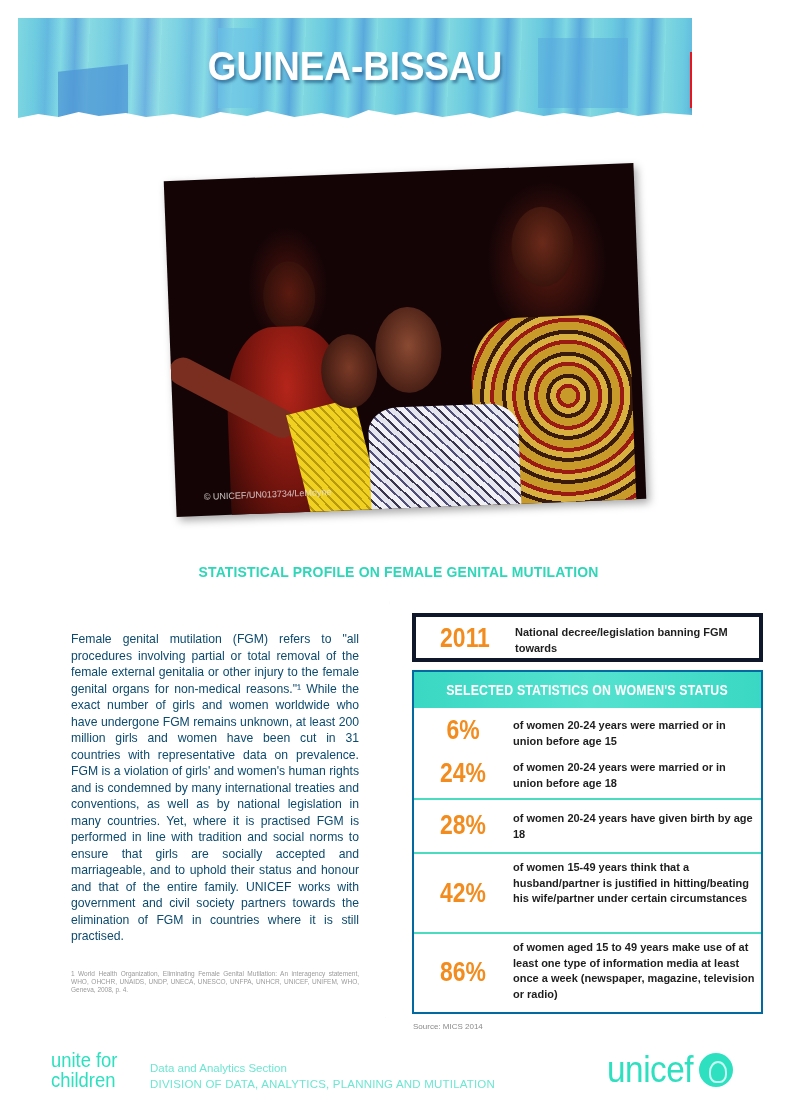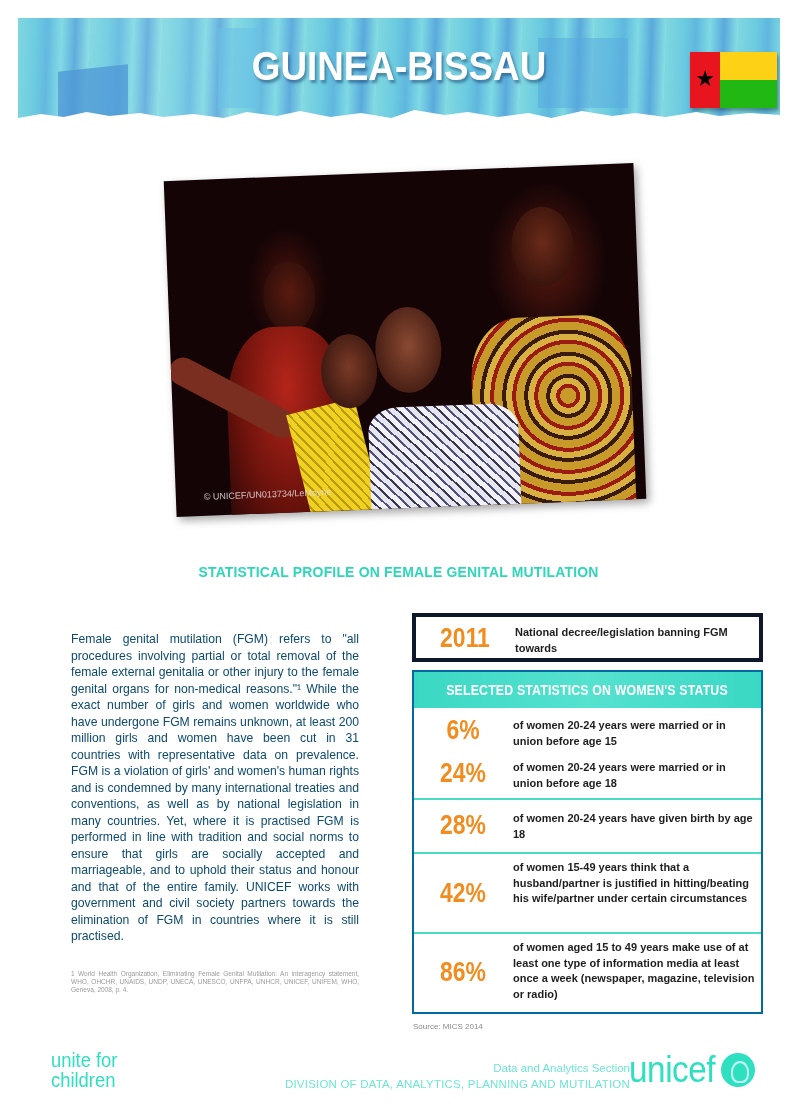--- a/index.html
+++ b/index.html
@@ -1,21 +1,21 @@
 <!DOCTYPE html>
 <html><head>
 <meta charset="utf-8">
 <style>
   * { box-sizing: border-box; margin: 0; padding: 0; }
   html, body { width: 797px; height: 1117px; background: #ffffff; overflow: hidden; }
   body { position: relative; font-family: "Liberation Sans", sans-serif; color: #1a1a1a; }
 
   
   .banner {
-    position: absolute; left: 18px; top: 18px; width: 762px; height: 106px;
+    position: absolute; left: 18px; top: 18px; width: 674px; height: 106px;
     background:
       linear-gradient(90deg, rgba(255,255,255,0) 0%, rgba(255,255,255,0.12) 20%, rgba(255,255,255,0) 40%),
       repeating-linear-gradient(92deg, #7fd7e0 0px, #6ccbe0 18px, #5fb7de 30px, #7ed9e3 44px, #5aa9dc 58px, #86dde2 72px),
       #6ccfe0;
     overflow: hidden;
   }
   .banner .block1 { position: absolute; left: 40px; top: 50px; width: 70px; height: 60px; background: #4e95d6; opacity: .75; transform: skewY(-6deg); }
   .banner .block2 { position: absolute; left: 200px; top: 10px; width: 40px; height: 80px; background: #69c2e6; opacity: .6; }
   .banner .block3 { position: absolute; left: 520px; top: 20px; width: 90px; height: 70px; background: #56a8de; opacity: .5; }
   .banner .torn {
@@ -119,26 +119,26 @@
   .source {
     position: absolute; left: 413px; top: 1022px; font-size: 8px; color: #8a8a8a;
   }
 
   
   .unite {
     position: absolute; left: 51px; top: 1050px; font-size: 20px; line-height: 20px;
     color: #2ee0c0; transform: scaleX(0.92); transform-origin: left;
   }
   .footer-center {
-    position: absolute; left: 150px; width: 480px; top: 1060px; text-align: right;
+    position: absolute; left: 150px; width: 480px; top: 1060px; text-align: left;
     color: #6de6d2; font-size: 11.5px; line-height: 16px;
   }
   .footer-center .line2 { letter-spacing: 0.2px; }
   .unicef-logo {
-    position: absolute; left: 607px; top: 1050px; height: 40px; display: flex; align-items: center; margin-left: 22px;
+    position: absolute; left: 607px; top: 1050px; height: 40px; display: flex; align-items: center;
   }
   .unicef-word { font-size: 37px; color: #2ee0c0; line-height: 40px; letter-spacing: -0.5px; transform: scaleX(0.9); transform-origin: left; }
   .unicef-emblem {
     width: 34px; height: 34px; border-radius: 50%; margin-left: -4px;
     background: radial-gradient(circle at 50% 45%, #c8fff4 0 20%, #2ee0c0 22% 100%);
     position: relative;
   }
   .unicef-emblem::after {
     content: ""; position: absolute; left: 10px; top: 8px; width: 14px; height: 18px;
     border-radius: 50% 50% 40% 40%; background: #2ee0c0; border: 2px solid #c8fff4;

